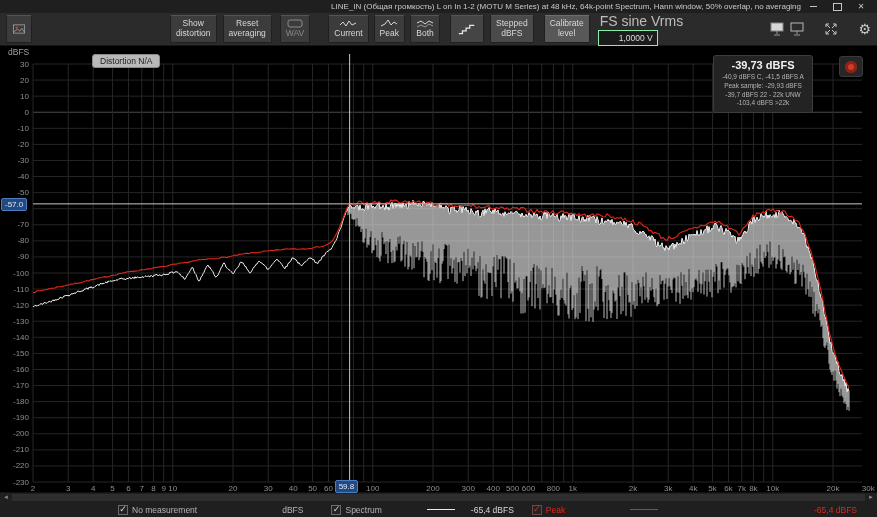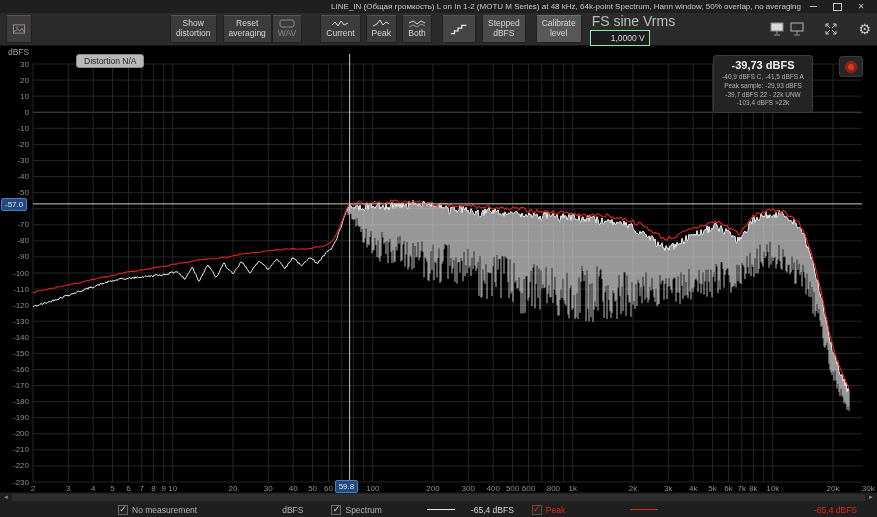--- a/index.html
+++ b/index.html
@@ -29,21 +29,21 @@
   .fsgroup .fslabel{color:#bdbdbd;font-size:14px;margin-bottom:1px;padding-left:2px;}
   .fsinput{width:52px;height:14px;background:#1c1c1c;border:1px solid #86efac;color:#ddd;font-size:8.5px;
         font-family:"Liberation Sans",sans-serif;text-align:right;padding:0 4px 0 2px;box-sizing:content-box;}
   .rightcluster{margin-left:auto;display:flex;align-items:center;margin-right:6px;}
   .gear{color:#c8c8c8;font-size:14px;line-height:14px;}
 
   
   .plotwrap{position:relative;width:877px;height:446px;background:#000;flex:0 0 auto;}
   .plotwrap svg{position:absolute;left:0;top:0;}
   .axisunit{position:absolute;left:8px;top:1px;color:#a0a0a0;font-size:8.5px;}
-  .chip{position:absolute;left:76px;top:8px;background:#b9b9b9;border:1px solid #8a8a8a;border-radius:3px;
+  .chip{position:absolute;left:92px;top:8px;background:#b9b9b9;border:1px solid #8a8a8a;border-radius:3px;
         color:#1d1d1d;font-size:8.5px;padding:1px 7px;}
   .readout{position:absolute;right:64px;top:9px;width:86px;background:rgba(38,38,38,.92);border:1px solid #3d3d3d;
         border-radius:3px;padding:3px 6px 4px 6px;text-align:center;}
   .readout .big{color:#f2f2f2;font-size:11px;font-weight:bold;margin-bottom:2px;white-space:nowrap;}
   .readout .sm{color:#b5b5b5;font-size:6.5px;line-height:1.35;white-space:nowrap;}
   .recbtn{position:absolute;right:14px;top:10px;width:24px;height:21px;background:#262626;border:1px solid #3a3a3a;
         border-radius:3px;display:flex;align-items:center;justify-content:center;padding:0;}
   .recdot{width:12px;height:12px;border-radius:50%;background:#d23b27;box-shadow:inset 0 0 0 3px rgba(90,14,6,.55);}
   .cursorlabel{position:absolute;background:#24497e;border:1px solid #4a7ec2;color:#d9e8ff;font-size:8px;
         padding:0 3px;border-radius:2px;line-height:11px;white-space:nowrap;}
@@ -96,21 +96,21 @@
     <button class="tbtn" style="margin-left:138px;">
       <span>Show</span>
       <span>distortion</span>
     </button>
 
     <button class="tbtn" style="margin-left:6px;">
       <span>Reset</span>
       <span>averaging</span>
     </button>
 
-    <button class="tbtn disabled" style="">
+    <button class="tbtn disabled" style="margin-left:8px;">
       <svg width="16" height="9" viewBox="0 0 16 9">
         <rect x="1" y="1" width="14" height="7" rx="2" fill="none" stroke="#8a8a8a"></rect>
       </svg>
       <span>WAV</span>
     </button>
 
     <button class="tbtn" style="margin-left:18px;">
       <svg width="18" height="9" viewBox="0 0 18 9">
         <path d="M1,6 L4,3 L7,7 L10,2 L13,6 L17,4" fill="none" stroke="#d8d8d8"></path>
       </svg>

